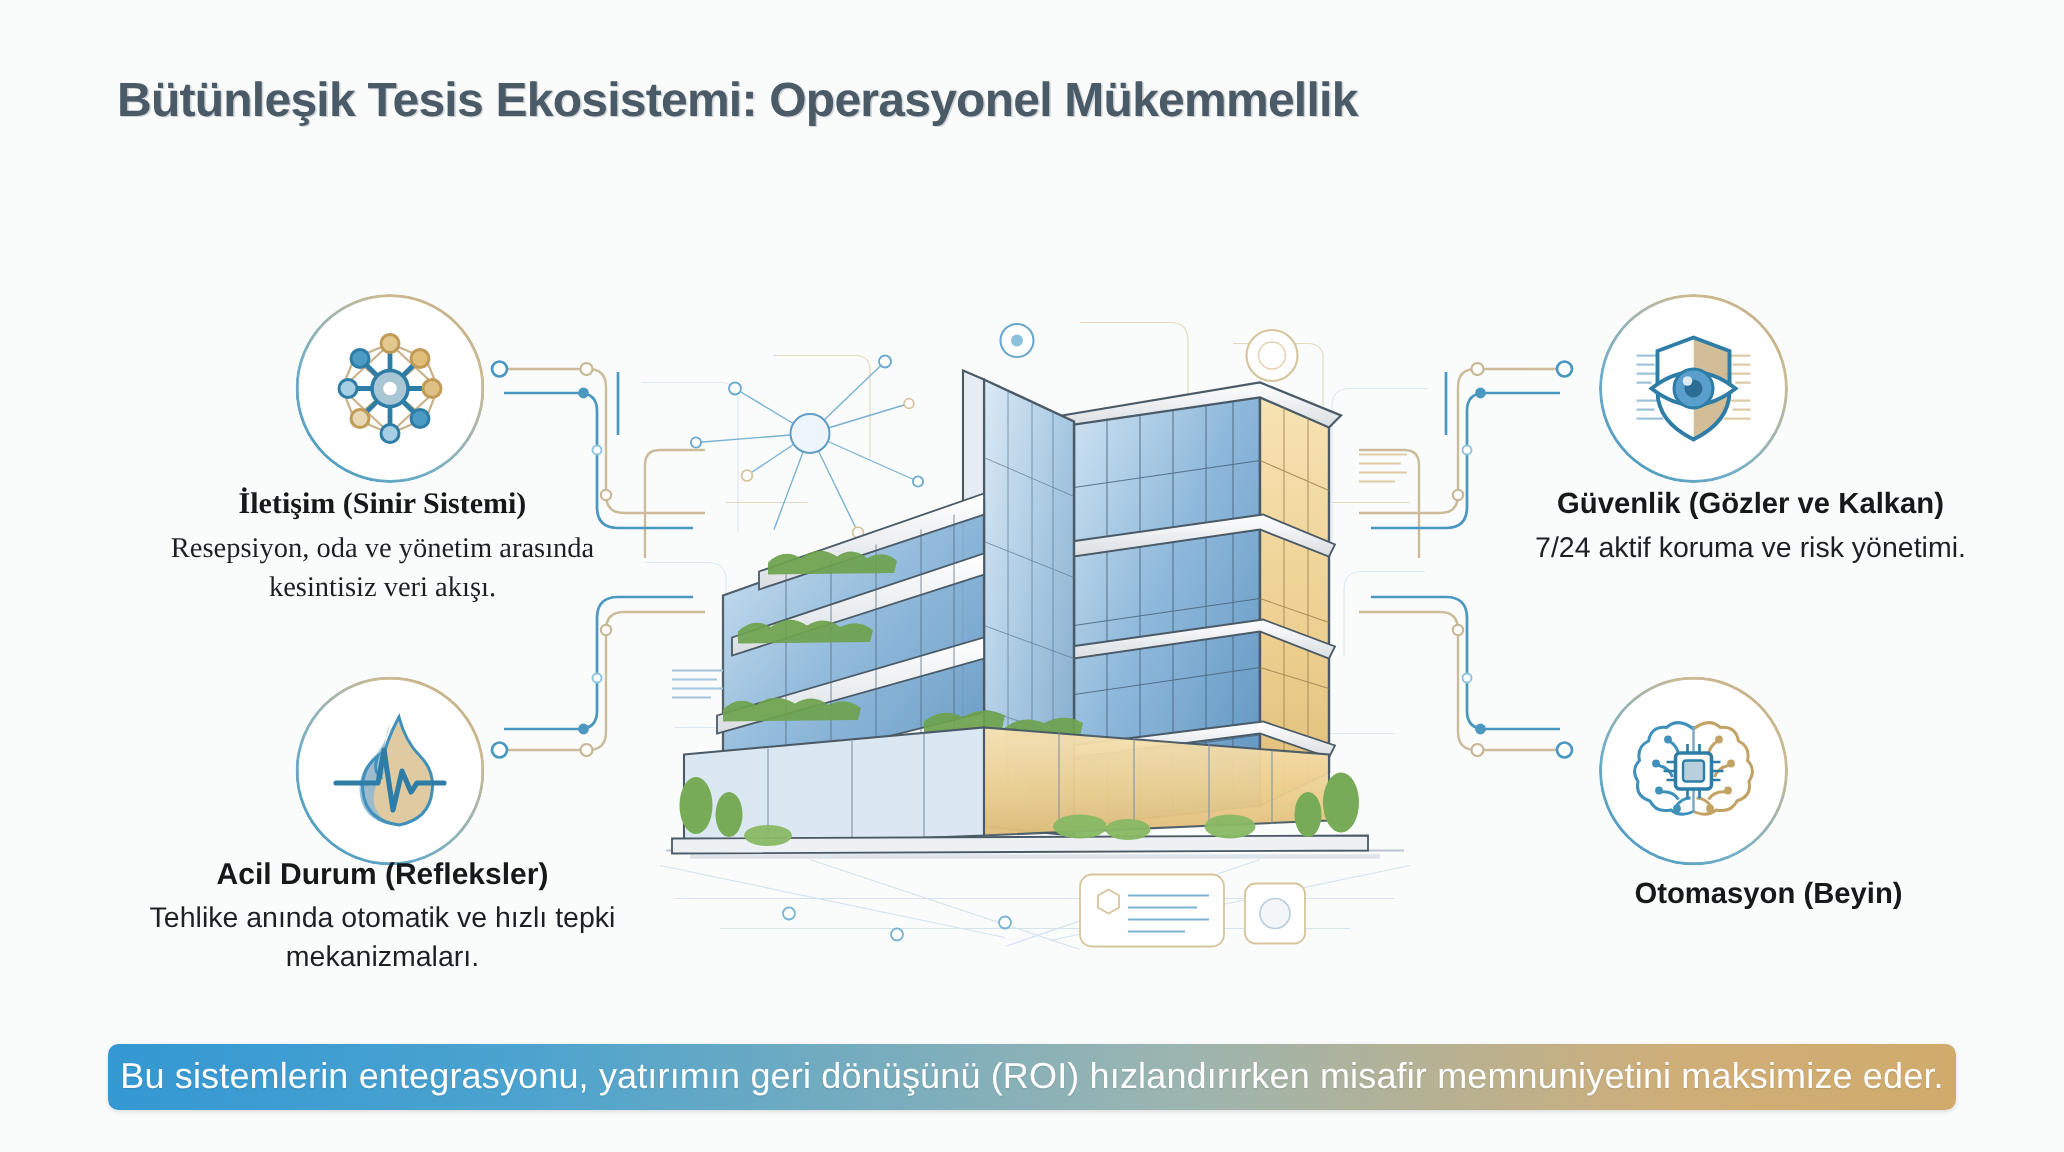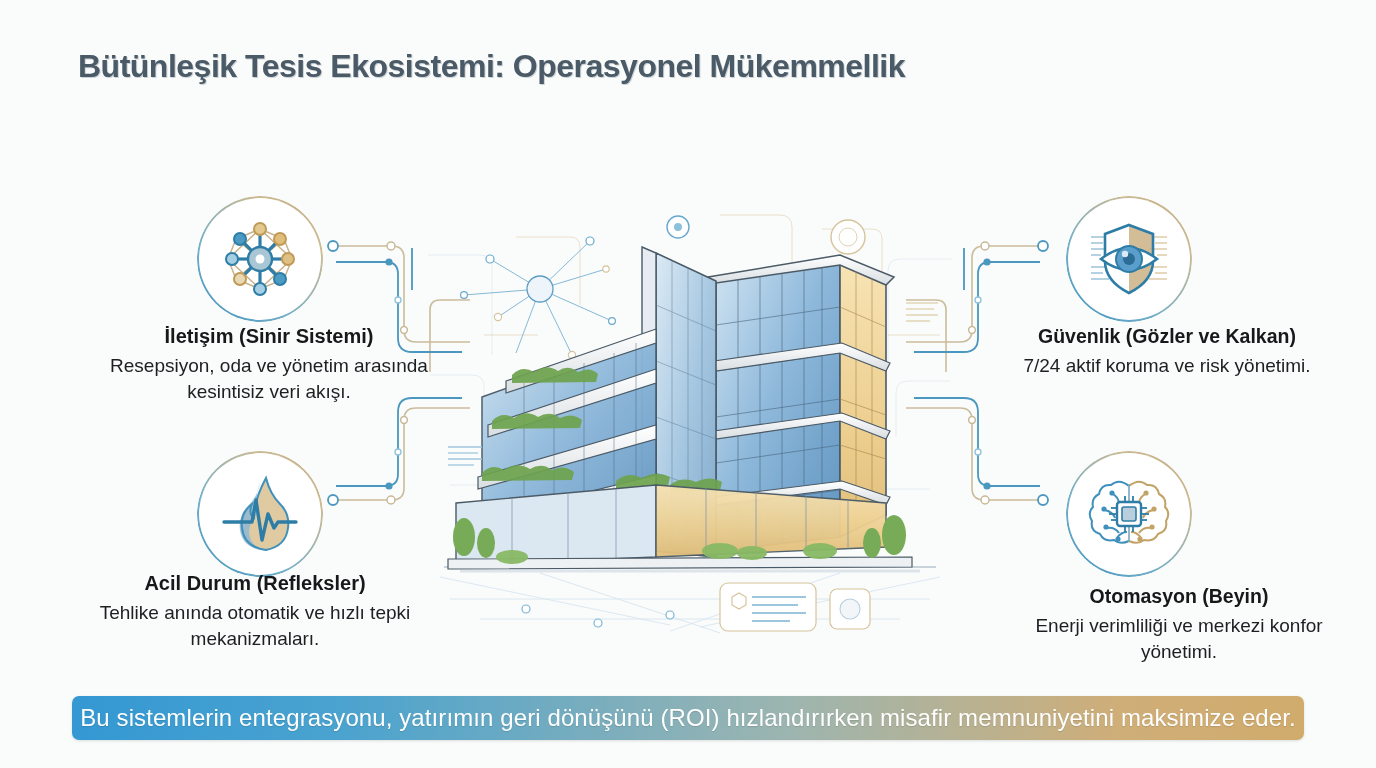--- a/index.html
+++ b/index.html
@@ -411,21 +411,21 @@
         <circle cx="62" cy="62" r="6" fill="#4b9bc4"></circle>
       </g>
       <g stroke="#c09a57" stroke-width="2">
         <circle cx="42" cy="12" r="6" fill="#e3c98f"></circle>
         <circle cx="70" cy="42" r="6" fill="#dfc084"></circle>
         <circle cx="62" cy="22" r="6" fill="#e0bd79"></circle>
         <circle cx="22" cy="62" r="6" fill="#e8d8b4"></circle>
       </g>
     </svg>
   </div>
-  <div class="feature left" style="left:104px; top:325px;">
+  <div class="feature left" style="left:90px; top:325px;font-family:Liberation Serif, serif;">
     <p class="feat-title">İletişim (Sinir Sistemi)</p>
     <p class="feat-desc">Resepsiyon, oda ve yönetim arasında kesintisiz veri akışı.</p>
   </div>
 
   <div class="icon-badge" style="left:1066px; top:196px;">
     <svg width="88" height="88" viewBox="0 0 88 88" fill="none">
       <g stroke="#9dc3da" stroke-width="1.5">
         <path d="M6 22 H22"></path>
           <path d="M6 28 H18"></path>
           <path d="M6 34 H24"></path>
@@ -512,20 +512,19 @@
           <path d="M48 34 V26"></path>
         <path d="M40 54 V62"></path>
           <path d="M48 54 V62"></path>
       </g>
       <rect x="32" y="32" width="24" height="24" rx="3" fill="#ffffff" stroke="#2e7da6" stroke-width="2.4"></rect>
       <rect x="37" y="37" width="14" height="14" rx="2" fill="#b9cfdd" stroke="#2e7da6" stroke-width="1.6"></rect>
     </svg>
   </div>
   <div class="feature right" style="left:1002px; top:585px;margin-left:12px;">
     <p class="feat-title">Otomasyon (Beyin)</p>
-    <p class="feat-desc">Enerji verimliliği ve merkezi konfor yönetimi.</p>
   </div>
 
   <div class="banner">
     <span class="banner-text">Bu sistemlerin entegrasyonu, yatırımın geri dönüşünü (ROI) hızlandırırken misafir memnuniyetini maksimize eder.</span>
   </div>
 
 </div>
 
 </body></html>

